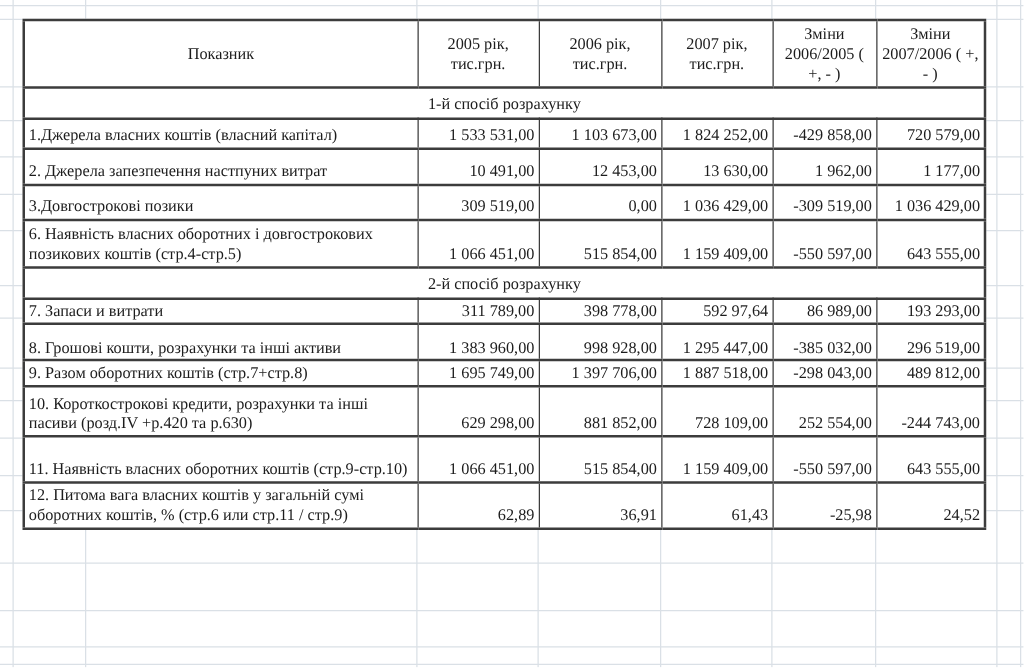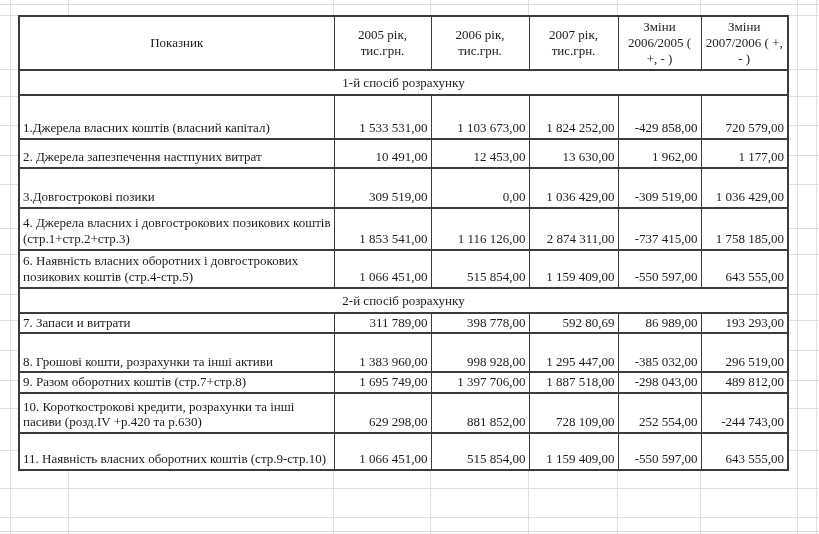--- a/index.html
+++ b/index.html
@@ -115,80 +115,72 @@
       <th class="hdr">2006 рік, тис.грн.</th>
       <th class="hdr">2007 рік, тис.грн.</th>
       <th class="hdr">Зміни 2006/2005 ( +, - )</th>
       <th class="hdr">Зміни 2007/2006 ( +, - )</th>
     </tr>
 
     <tr style="height:25px">
       <td class="section" colspan="6">1-й спосіб розрахунку</td>
     </tr>
 
-    <tr style="height:44px">
+    <tr style="height:24px">
       <td class="label">1.Джерела власних коштів (власний капітал)</td>
       <td class="num">1 533 531,00</td>
       <td class="num">1 103 673,00</td>
       <td class="num">1 824 252,00</td>
       <td class="num">-429 858,00</td>
       <td class="num">720 579,00</td>
     </tr>
 
     <tr style="height:29px">
       <td class="label">2. Джерела запезпечення настпуних витрат</td>
       <td class="num">10 491,00</td>
       <td class="num">12 453,00</td>
       <td class="num">13 630,00</td>
       <td class="num">1 962,00</td>
       <td class="num">1 177,00</td>
     </tr>
 
-    <tr style="height:40px">
+    <tr style="height:28px">
       <td class="label">3.Довгострокові позики</td>
       <td class="num">309 519,00</td>
       <td class="num">0,00</td>
       <td class="num">1 036 429,00</td>
       <td class="num">-309 519,00</td>
       <td class="num">1 036 429,00</td>
     </tr>
 
-    <tr style="height:42px">
-      <td class="label">4. Джерела власних і довгострокових позикових коштів (стр.1+стр.2+стр.3)</td>
-      <td class="num">1 853 541,00</td>
-      <td class="num">1 116 126,00</td>
-      <td class="num">2 874 311,00</td>
-      <td class="num">-737 415,00</td>
-      <td class="num">1 758 185,00</td>
-    </tr>
 
 
     <tr style="height:38px">
       <td class="label">6. Наявність власних оборотних і довгострокових позикових коштів (стр.4-стр.5)</td>
       <td class="num">1 066 451,00</td>
       <td class="num">515 854,00</td>
       <td class="num">1 159 409,00</td>
       <td class="num">-550 597,00</td>
       <td class="num">643 555,00</td>
     </tr>
 
     <tr style="height:25px">
       <td class="section" colspan="6">2-й  спосіб розрахунку</td>
     </tr>
 
     <tr style="height:19px">
       <td class="label">7. Запаси и витрати</td>
       <td class="num">311 789,00</td>
       <td class="num">398 778,00</td>
-      <td class="num">592 80,69</td>
+      <td class="num">592 97,64</td>
       <td class="num">86 989,00</td>
       <td class="num">193 293,00</td>
     </tr>
 
-    <tr style="height:39px">
+    <tr style="height:29px">
       <td class="label">8. Грошові кошти, розрахунки та інші активи</td>
       <td class="num">1 383 960,00</td>
       <td class="num">998 928,00</td>
       <td class="num">1 295 447,00</td>
       <td class="num">-385 032,00</td>
       <td class="num">296 519,00</td>
     </tr>
 
     <tr style="height:18px">
       <td class="label">9. Разом оборотних коштів (стр.7+стр.8)</td>
@@ -210,15 +202,23 @@
 
     <tr style="height:37px">
       <td class="label">11. Наявність власних оборотних коштів (стр.9-стр.10)</td>
       <td class="num">1 066 451,00</td>
       <td class="num">515 854,00</td>
       <td class="num">1 159 409,00</td>
       <td class="num">-550 597,00</td>
       <td class="num">643 555,00</td>
     </tr>
 
+    <tr style="height:26px">
+      <td class="label">12. Питома вага власних коштів у загальній сумі оборотних коштів, % (стр.6 или стр.11 / стр.9)</td>
+      <td class="num">62,89</td>
+      <td class="num">36,91</td>
+      <td class="num">61,43</td>
+      <td class="num">-25,98</td>
+      <td class="num">24,52</td>
+    </tr>
   </tbody>
     </table>
 </div>
 
 </body></html>

